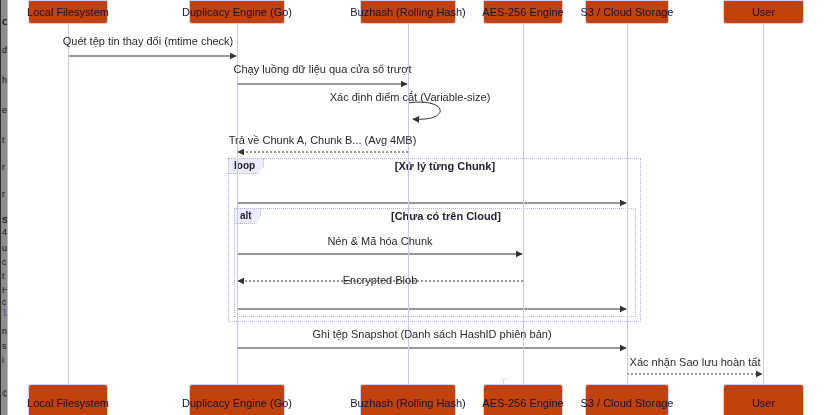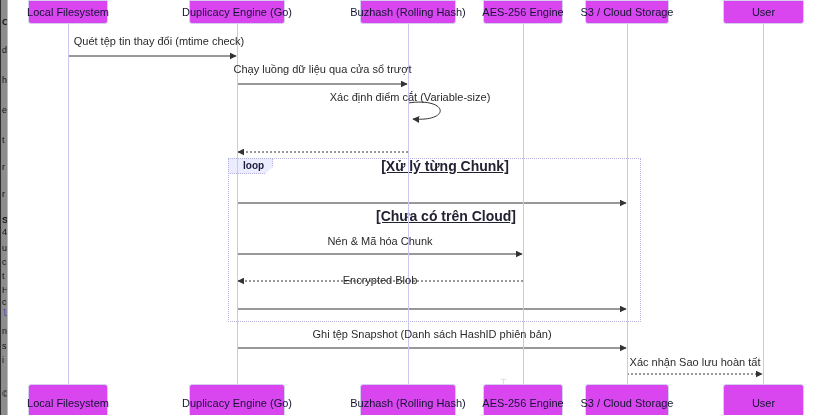--- a/index.html
+++ b/index.html
@@ -16,47 +16,47 @@
     background:#8d8d8d;border-left:1px solid #2e2e2e;box-sizing:border-box;
     border-right:1px solid #bdbdbd;overflow:hidden;z-index:5;
   }
   .frag{position:absolute;left:1px;font-size:9px;color:#151515;line-height:9px;white-space:nowrap;}
   .frag.b{font-weight:bold;}
 
   
   #diagram{position:absolute;inset:0;}
   .lifeline{position:absolute;width:1px;top:24px;height:360px;background:#c9c9ef;}
   .actor-box{
-    position:absolute;background:#d946ef;border:1px solid #d2d2f0;box-sizing:border-box;
+    position:absolute;background:#c2410c;border:1px solid #d2d2f0;box-sizing:border-box;
     display:flex;align-items:center;justify-content:center;
     font-size:11px;color:#141432;white-space:nowrap;
   }
   .actor-top{top:0;height:24px;border-radius:0 0 3px 3px;}
   .actor-bottom{top:384px;height:37px;border-radius:3px;}
 
   .msg-label{
     position:absolute;transform:translateX(-50%);
     font-size:11px;line-height:12px;color:#2a2a2a;white-space:nowrap;
   }
 
   svg{position:absolute;left:0;top:0;}
 
   .frame{position:absolute;border:1px dotted #b4b4dd;box-sizing:border-box;background:transparent;}
   #loop-frame{left:228px;top:158px;width:413px;height:164px;}
   #alt-frame{left:234px;top:208px;width:402px;height:109px;}
   .frame-tab{
     position:absolute;left:-1px;top:-1px;height:16px;box-sizing:border-box;
     background:#ececff;border:1px dotted #b4b4dd;
     font-size:10px;font-weight:bold;color:#1c1c3a;
-    display:flex;align-items:center;padding:0 8px 2px 14px;
+    display:flex;align-items:center;padding:0 8px 2px 5px;
     clip-path:polygon(0 0,100% 0,100% 55%,82% 100%,0 100%);
   }
   .frame-cond{
     position:absolute;transform:translateX(-50%);
-    font-size:14px;font-weight:bold;color:#222233;white-space:nowrap;line-height:13px;text-decoration:underline;
+    font-size:11px;font-weight:bold;color:#222233;white-space:nowrap;line-height:13px;
   }
   #loop-cond{left:445px;top:160px;}
   #alt-cond{left:446px;top:210px;}
 
   #ghost-dl{
     position:absolute;left:498px;top:376px;font-size:13px;color:rgba(50,50,90,0.16);
   }
 </style>
 </head>
 <body>
@@ -105,20 +105,25 @@
         <line x1="627" y1="374" x2="762" y2="374" stroke="#333333" stroke-width="1" stroke-dasharray="2,2" marker-end="url(#arr)"></line>
       </svg>
 
     <div id="loop-frame" class="frame">
       <div class="frame-tab">
         <span>loop</span>
       </div>
     </div>
     <div id="loop-cond" class="frame-cond">[Xử lý từng Chunk]</div>
 
+    <div id="alt-frame" class="frame">
+      <div class="frame-tab">
+        <span>alt</span>
+      </div>
+    </div>
     <div id="alt-cond" class="frame-cond">[Chưa có trên Cloud]</div>
 
     <div id="ghost-dl">↧</div>
   <div class="lifeline" style="left: 67.5px;"></div>
       <div class="actor-box actor-top" style="left: 28px; width: 80px;">Local Filesystem</div>
       <div class="actor-box actor-bottom" style="left: 28px; width: 80px;">Local Filesystem</div>
       <div class="lifeline" style="left: 236.5px;"></div>
       <div class="actor-box actor-top" style="left: 189px; width: 96px;">Duplicacy Engine (Go)</div>
       <div class="actor-box actor-bottom" style="left: 189px; width: 96px;">Duplicacy Engine (Go)</div>
       <div class="lifeline" style="left: 407.5px;"></div>
@@ -126,21 +131,22 @@
       <div class="actor-box actor-bottom" style="left: 360px; width: 96px;">Buzhash (Rolling Hash)</div>
       <div class="lifeline" style="left: 522.5px;"></div>
       <div class="actor-box actor-top" style="left: 483px; width: 80px;">AES-256 Engine</div>
       <div class="actor-box actor-bottom" style="left: 483px; width: 80px;">AES-256 Engine</div>
       <div class="lifeline" style="left: 626.5px;"></div>
       <div class="actor-box actor-top" style="left: 585px; width: 84px;">S3 / Cloud Storage</div>
       <div class="actor-box actor-bottom" style="left: 585px; width: 84px;">S3 / Cloud Storage</div>
       <div class="lifeline" style="left: 762.5px;"></div>
       <div class="actor-box actor-top" style="left: 723px; width: 81px;">User</div>
       <div class="actor-box actor-bottom" style="left: 723px; width: 81px;">User</div>
-      <div class="msg-label" style="left: 159px; top: 35px;">Quét tệp tin thay đổi (mtime check)</div>
+      <div class="msg-label" style="left: 148px; top: 35px;">Quét tệp tin thay đổi (mtime check)</div>
       <div class="msg-label" style="left: 322.5px; top: 63px;">Chạy luồng dữ liệu qua cửa sổ trượt</div>
       <div class="msg-label" style="left: 410px; top: 91px;">Xác định điểm cắt (Variable-size)</div>
+      <div class="msg-label" style="left: 322.5px; top: 134px;">Trả về Chunk A, Chunk B... (Avg 4MB)</div>
       <div class="msg-label" style="left: 380px; top: 235px;">Nén &amp; Mã hóa Chunk</div>
       <div class="msg-label" style="left: 380px; top: 262px; margin-top: 12px;">Encrypted Blob</div>
       <div class="msg-label" style="left: 432px; top: 328px;">Ghi tệp Snapshot (Danh sách HashID phiên bản)</div>
       <div class="msg-label" style="left: 695px; top: 356px;">Xác nhận Sao lưu hoàn tất</div>
     </div>
 </div>
 
 </body></html>

